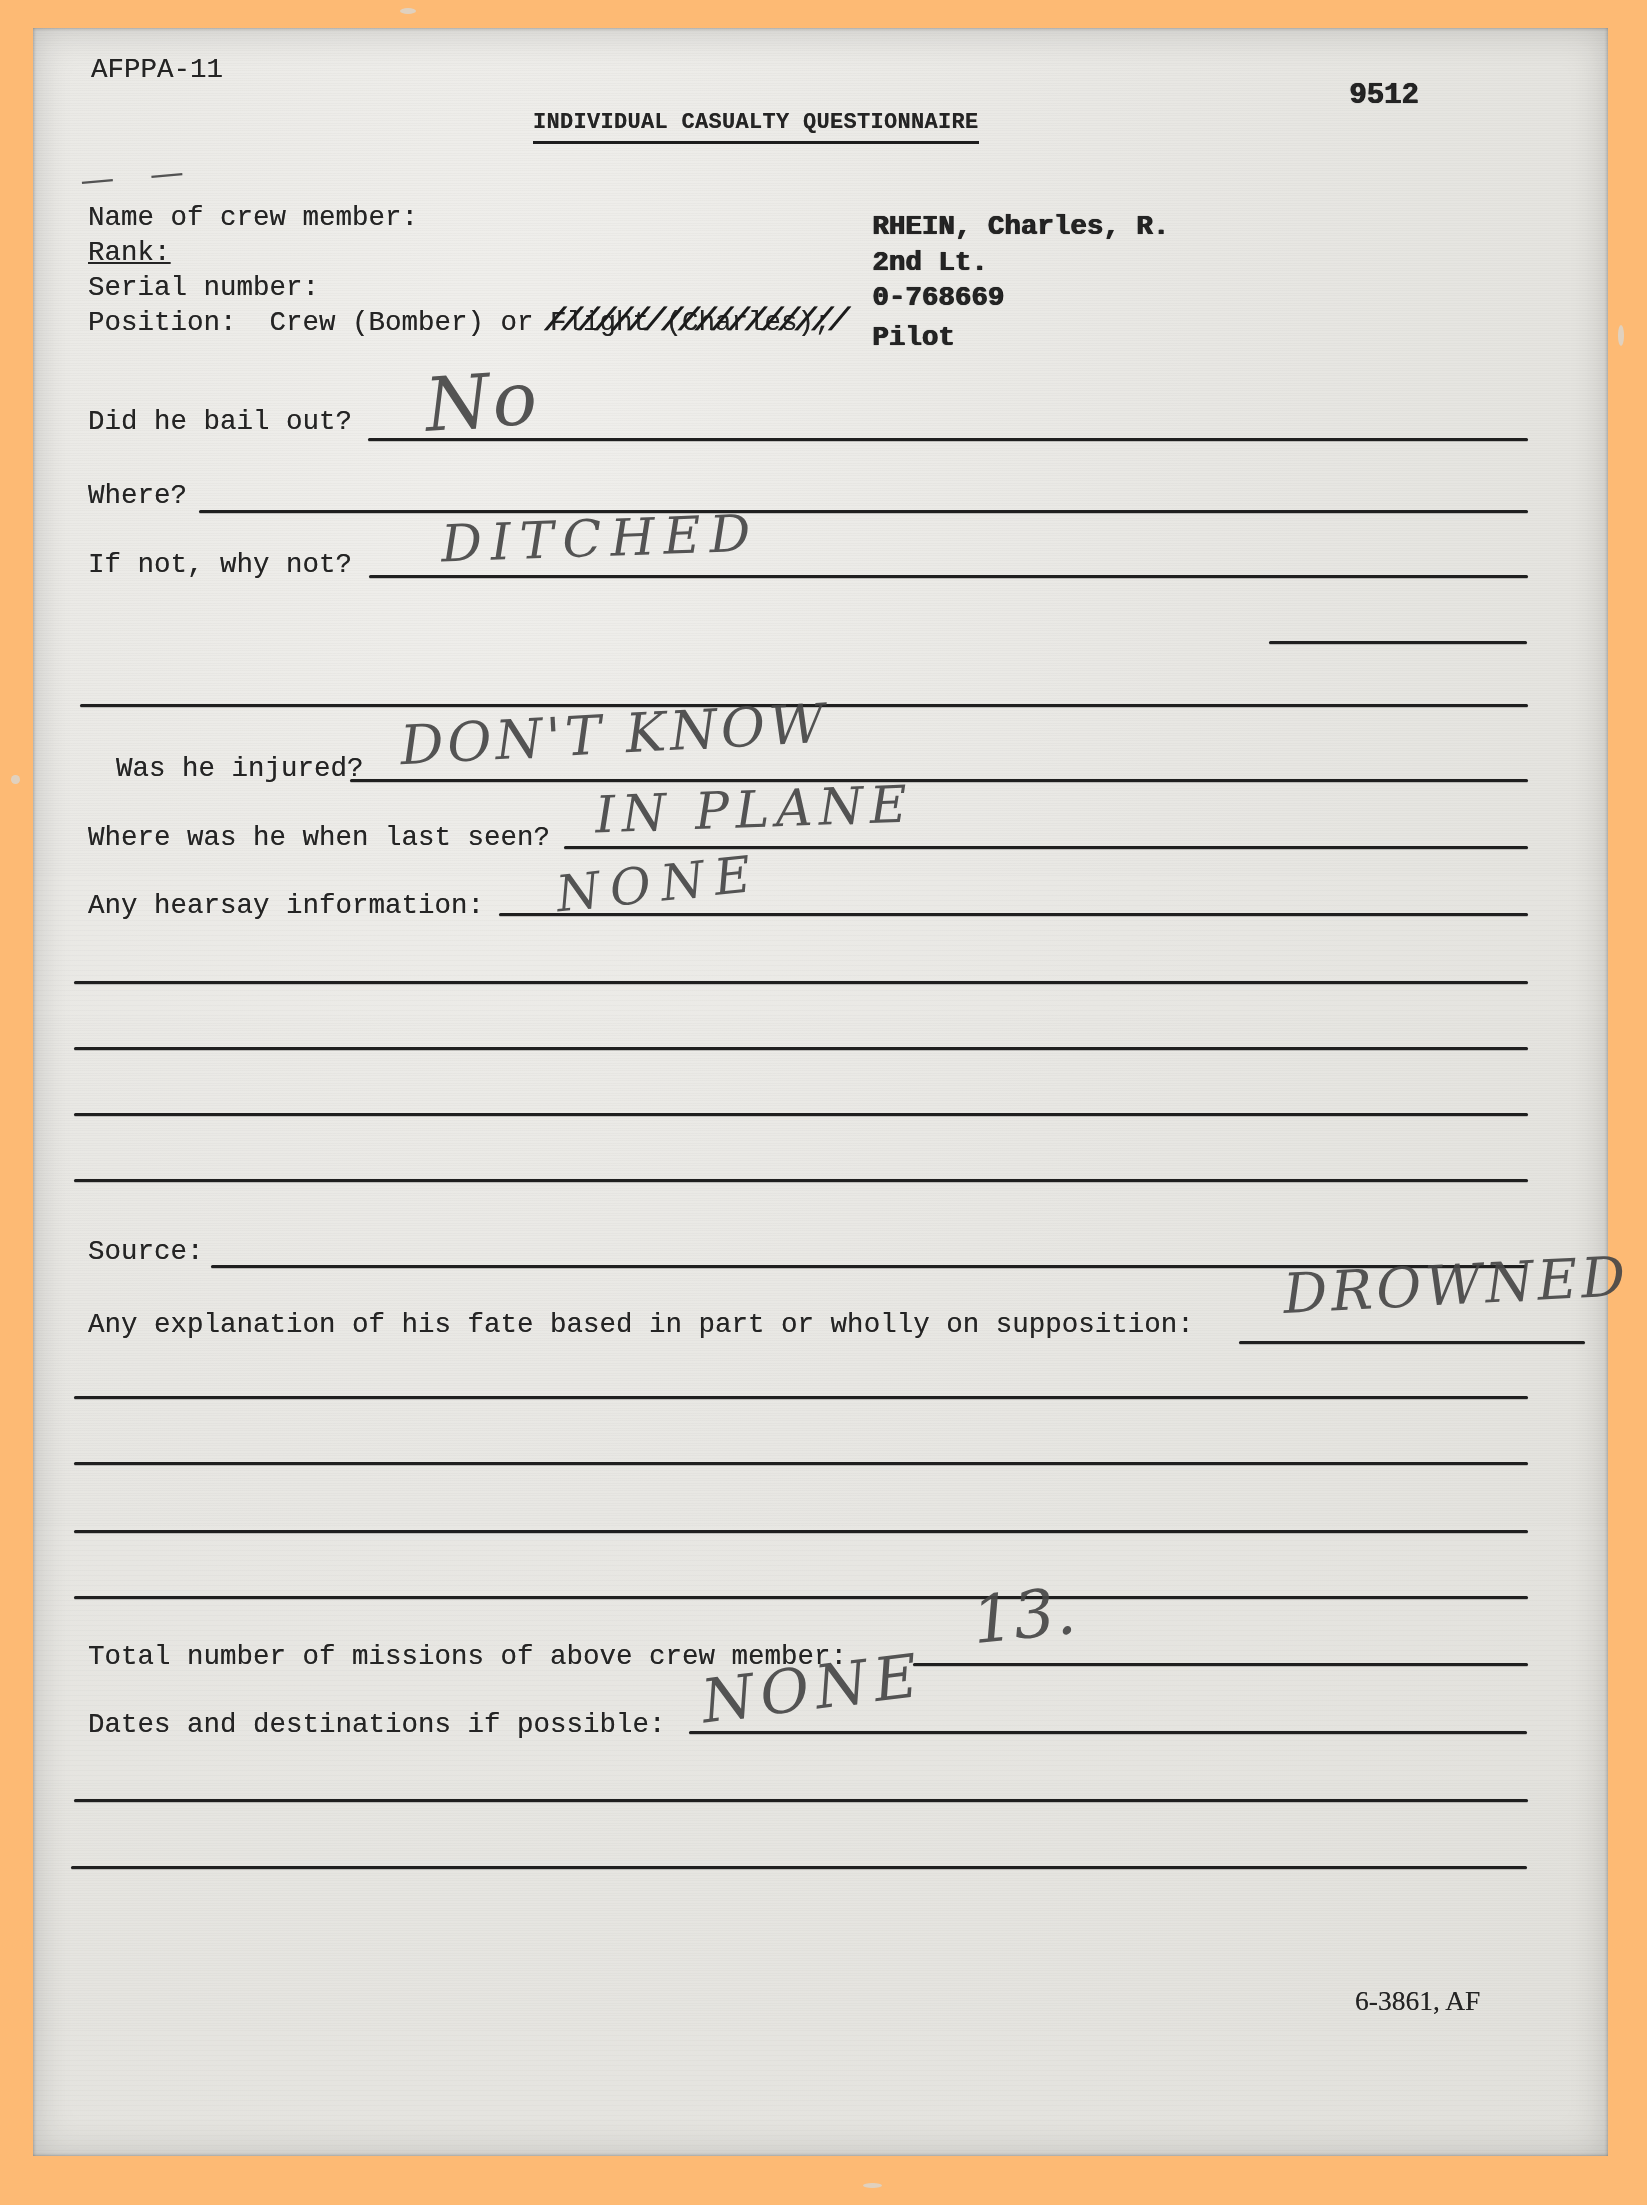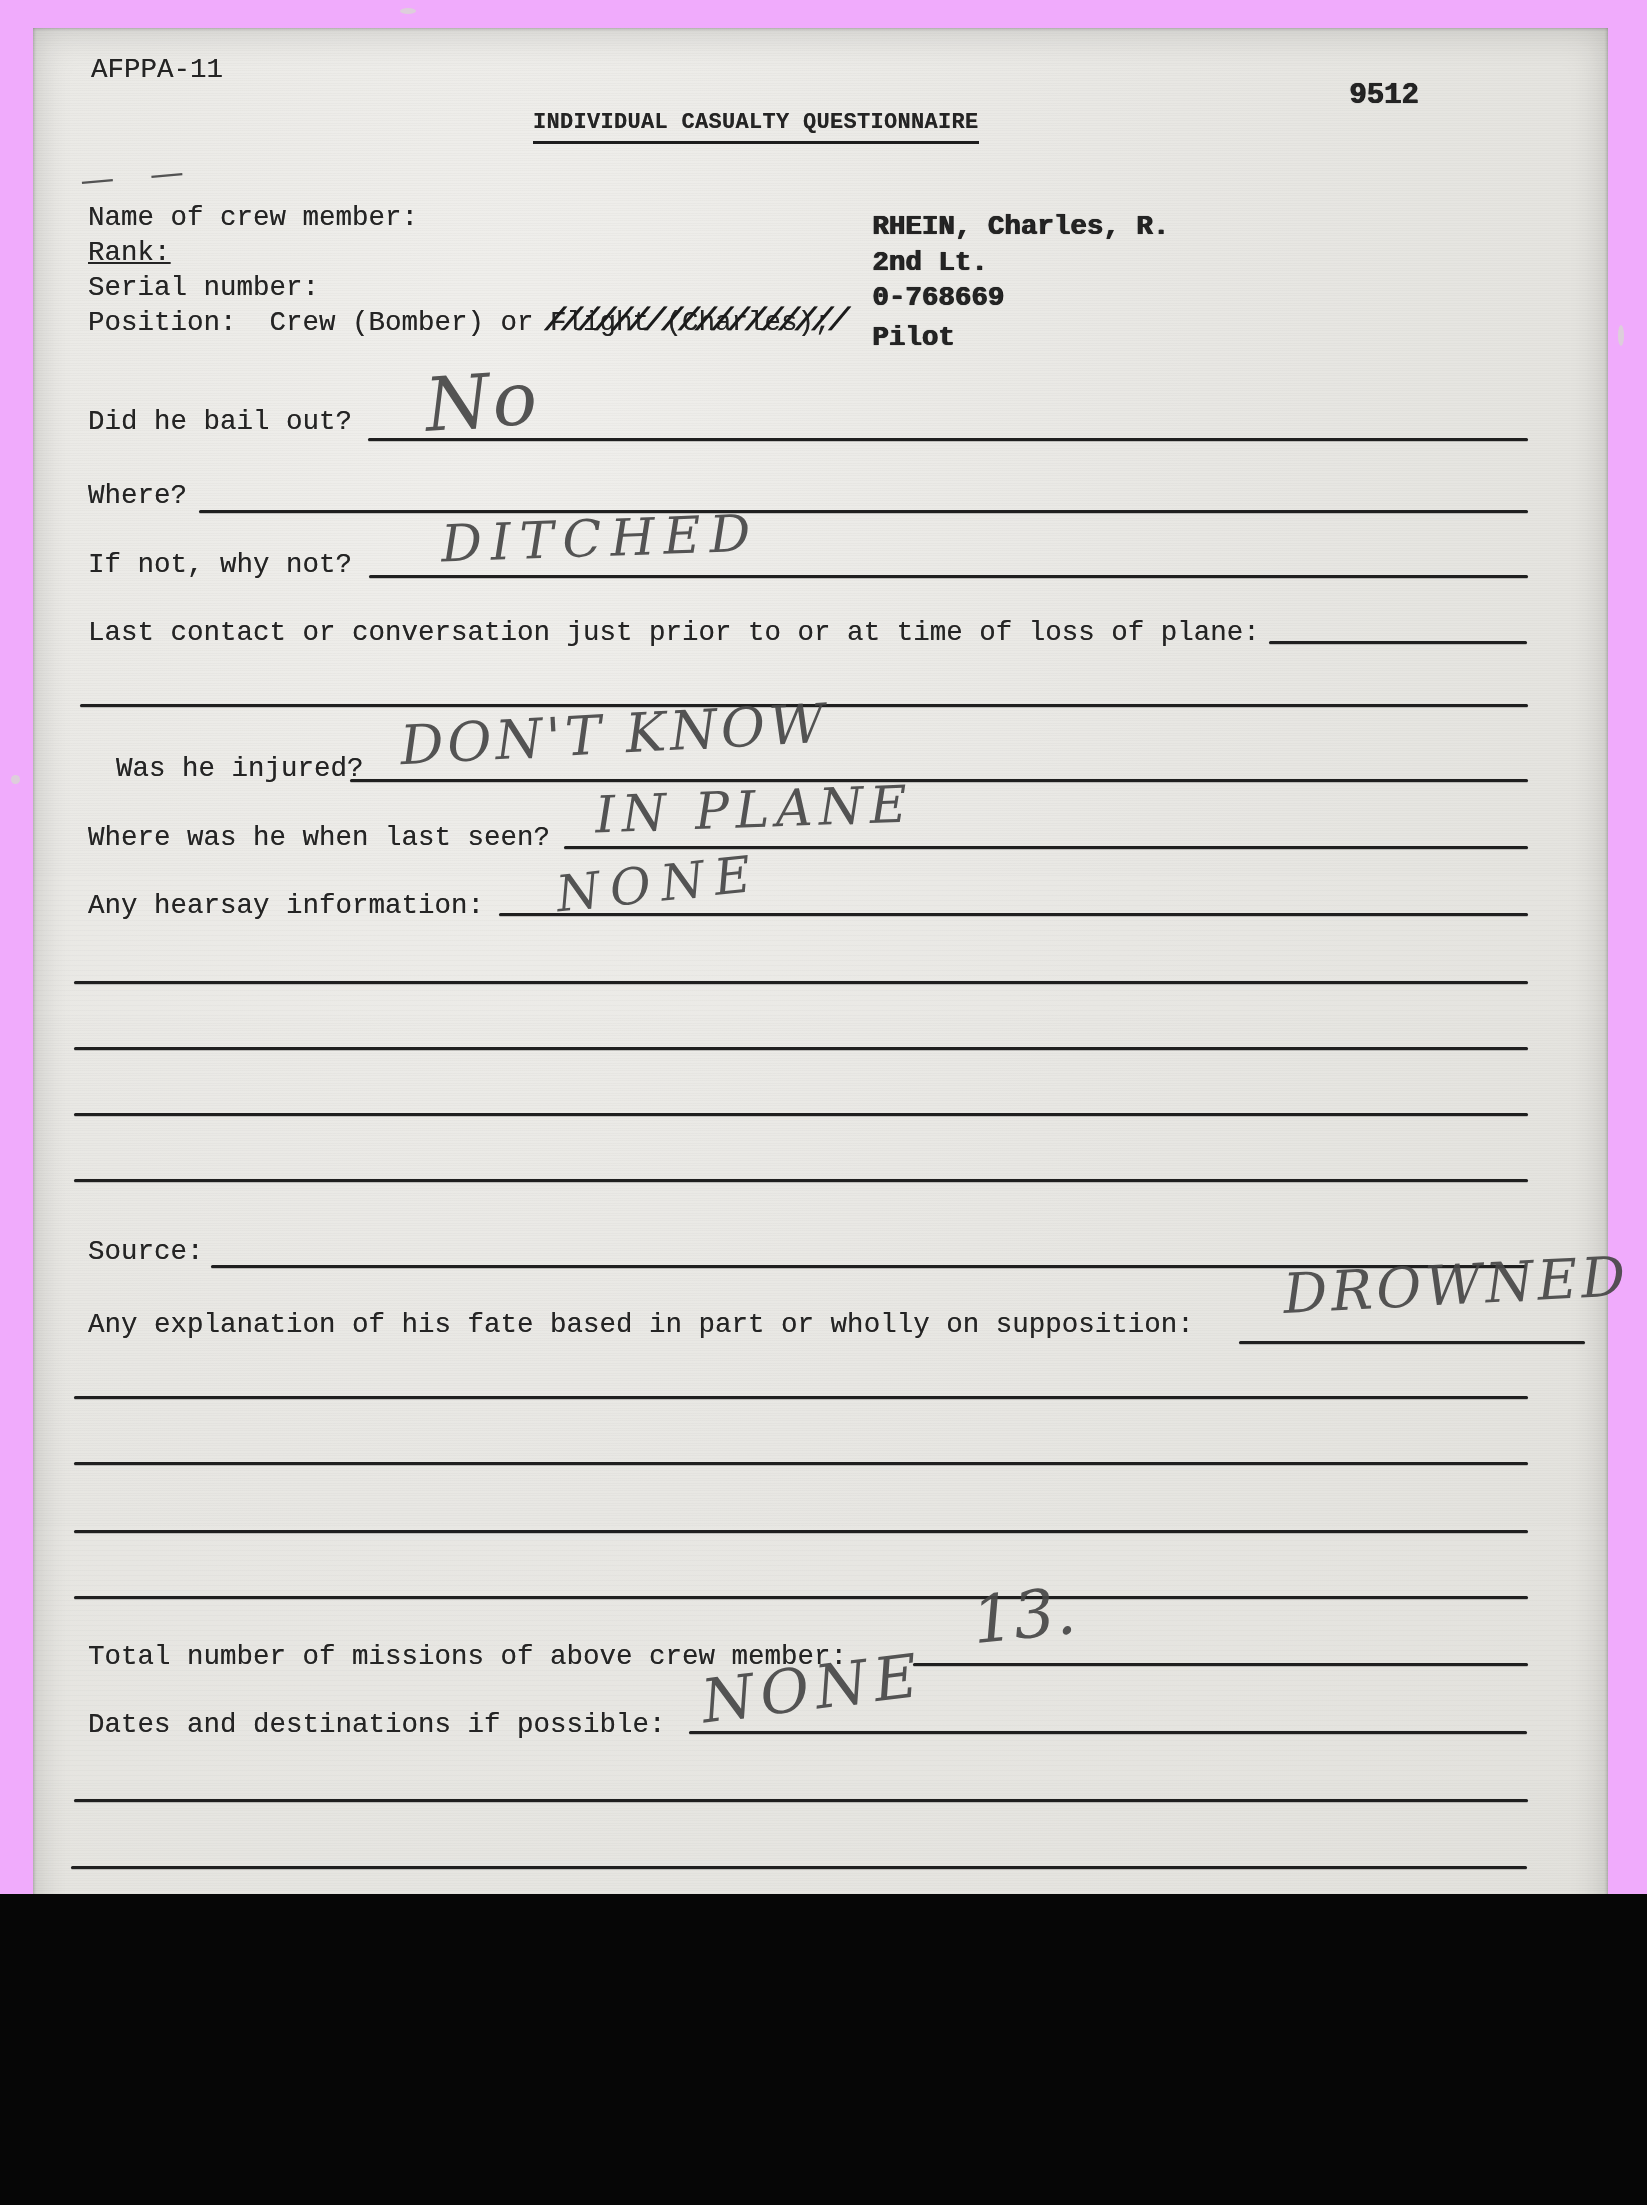--- a/index.html
+++ b/index.html
@@ -1,16 +1,16 @@
 <!DOCTYPE html>
 <html style="font-size:10px"><head>
 <meta charset="utf-8">
 <style>
   html,body{margin:0;padding:0;background:#060606;}
-  .scan{position:relative;width:1648px;height:1894px;background:#f0abfc;overflow:hidden;
+  .scan{position:relative;width:1648px;height:2205px;background:#fdba74;overflow:hidden;
         font-family:"Liberation Mono","DejaVu Sans Mono",monospace;}
   .paper{position:absolute;left:32.5px;top:27.5px;width:1575px;height:2128px;
          background:
            repeating-linear-gradient(0deg, rgba(0,0,0,0.02) 0 0.6px, transparent 0.6px 2.5px),
            radial-gradient(ellipse at 30% 18%, #f0efec 0%, #e8e7e3 45%, #e1e0db 100%);
          box-shadow:inset 0 0 38px rgba(0,0,0,0.18), inset 0 0 3.8px rgba(0,0,0,0.35);}
   .speck{position:absolute;background:#d8d7d2;border-radius:50%;opacity:.8;}
 
   
   .l{position:absolute;font:27.5px/1.2 "Liberation Mono","DejaVu Sans Mono",monospace;
@@ -128,21 +128,20 @@
   <div class="hand" id="q-bailout-answer">No</div>
   <div class="rule" id="q-bailout-line"></div>
 
   <div class="l" id="q-where-label">Where?</div>
   <div class="rule" id="q-where-line"></div>
 
   <div class="l" id="q-whynot-label">If not, why not?</div>
   <div class="hand" id="q-whynot-answer">DITCHED</div>
   <div class="rule" id="q-whynot-line"></div>
 
-  <div class="l" id="q-lastcontact-label">Last contact or conversation just prior to or at time of loss of plane:</div>
   <div class="rule" id="q-lastcontact-line-short"></div>
   <div class="rule" id="q-lastcontact-line-full"></div>
 
   <div class="l" id="q-injured-label">Was he injured?</div>
   <div class="hand" id="q-injured-answer">DON'T KNOW</div>
   <div class="rule" id="q-injured-line"></div>
 
   <div class="l" id="q-lastseen-label">Where was he when last seen?</div>
   <div class="hand" id="q-lastseen-answer">IN PLANE</div>
   <div class="rule" id="q-lastseen-line"></div>

